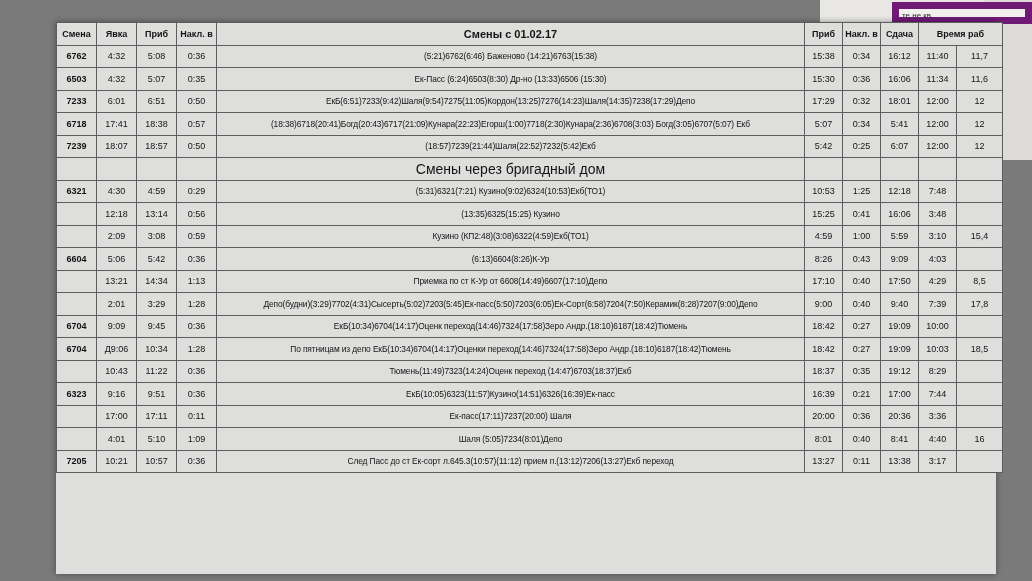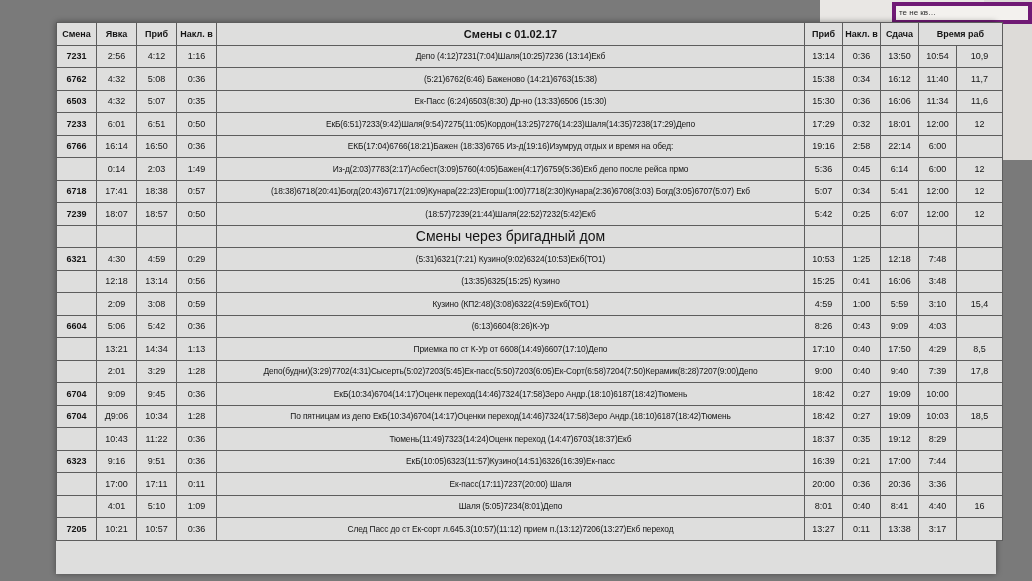--- a/index.html
+++ b/index.html
@@ -23,21 +23,21 @@
   .bg-sheet {
     position: absolute;
     background: #efeff0;
   }
   .bg-a { left: 820px; top: 0px; width: 212px; height: 26px; background: #e9e7e4; }
   .bg-b { left: 984px; top: 0px; width: 48px; height: 160px; background: #dddbd8; }
   .bg-note {
     position: absolute;
     left: 892px; top: 2px; width: 140px; height: 22px;
     background: #f3f1ee;
-    border: 4px solid #701a75;
+    border: 7px solid #701a75;
     font-size: 8px;
     color: #2b2b2b;
     padding: 2px 3px;
     box-sizing: border-box;
     overflow: hidden;
     white-space: nowrap;
   }
   .sheet {
     position: absolute;
     left: 56px;
@@ -126,32 +126,20 @@
           <td class="hdr">Накл. в</td>
           <td class="title">Смены с 01.02.17</td>
           <td class="hdr">Приб</td>
           <td class="hdr">Накл. в</td>
           <td class="hdr">Сдача</td>
           <td class="hdr" colspan="2">Время раб</td>
         </tr>
       </tbody>
       <tbody id="rows-top">
           <tr>
-            <td class="shift">7231</td>
-            <td>2:56</td>
-            <td>4:12</td>
-            <td>1:16</td>
-            <td class="route">Депо (4:12)7231(7:04)Шаля(10:25)7236 (13:14)Екб</td>
-            <td>13:14</td>
-            <td>0:36</td>
-            <td>13:50</td>
-            <td>10:54</td>
-            <td>10,9</td>
-          </tr>
-          <tr>
             <td class="shift">6762</td>
             <td>4:32</td>
             <td>5:08</td>
             <td>0:36</td>
             <td class="route">(5:21)6762(6:46) Баженово (14:21)6763(15:38)</td>
             <td>15:38</td>
             <td>0:34</td>
             <td>16:12</td>
             <td>11:40</td>
             <td>11,7</td>
@@ -174,44 +162,20 @@
             <td>6:51</td>
             <td>0:50</td>
             <td class="route">ЕкБ(6:51)7233(9:42)Шаля(9:54)7275(11:05)Кордон(13:25)7276(14:23)Шаля(14:35)7238(17:29)Депо</td>
             <td>17:29</td>
             <td>0:32</td>
             <td>18:01</td>
             <td>12:00</td>
             <td>12</td>
           </tr>
           <tr>
-            <td class="shift">6766</td>
-            <td>16:14</td>
-            <td>16:50</td>
-            <td>0:36</td>
-            <td class="route">ЕКБ(17:04)6766(18:21)Бажен (18:33)6765 Из-д(19:16)Изумруд отдых и время на обед:</td>
-            <td>19:16</td>
-            <td>2:58</td>
-            <td>22:14</td>
-            <td>6:00</td>
-            <td></td>
-          </tr>
-          <tr>
-            <td class="shift"></td>
-            <td>0:14</td>
-            <td>2:03</td>
-            <td>1:49</td>
-            <td class="route">Из-д(2:03)7783(2:17)Асбест(3:09)5760(4:05)Бажен(4:17)6759(5:36)Екб депо после рейса прмо</td>
-            <td>5:36</td>
-            <td>0:45</td>
-            <td>6:14</td>
-            <td>6:00</td>
-            <td>12</td>
-          </tr>
-          <tr>
             <td class="shift">6718</td>
             <td>17:41</td>
             <td>18:38</td>
             <td>0:57</td>
             <td class="route">(18:38)6718(20:41)Богд(20:43)6717(21:09)Кунара(22:23)Егорш(1:00)7718(2:30)Кунара(2:36)6708(3:03) Богд(3:05)6707(5:07) Екб</td>
             <td>5:07</td>
             <td>0:34</td>
             <td>5:41</td>
             <td>12:00</td>
             <td>12</td>

